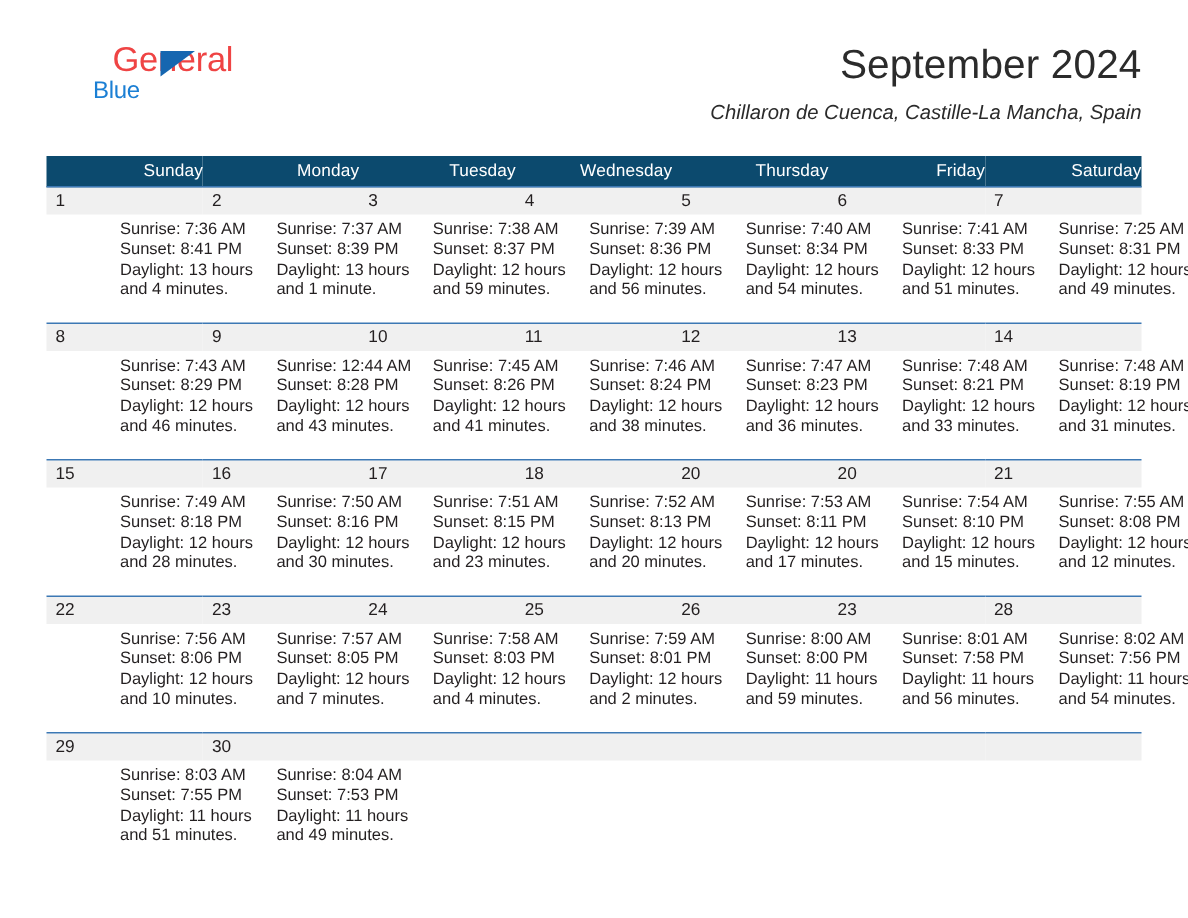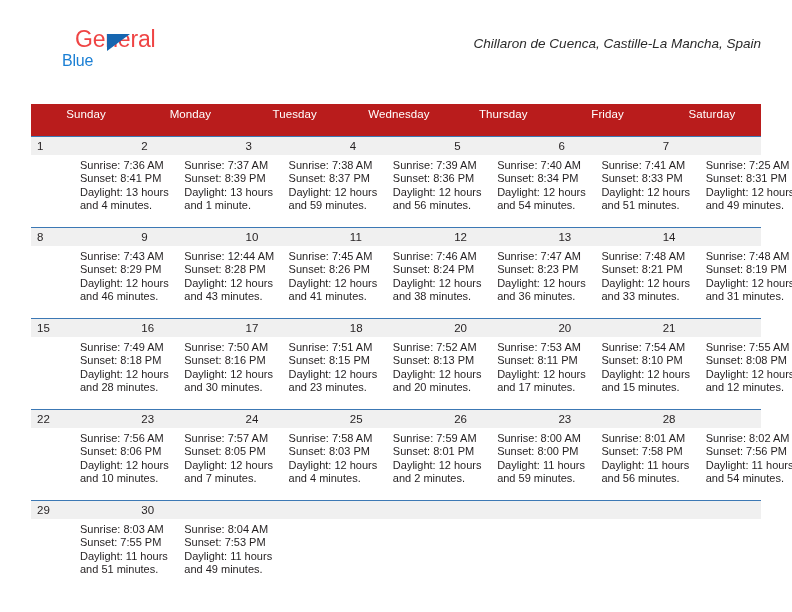--- a/index.html
+++ b/index.html
@@ -92,26 +92,26 @@
   
   .calendar {
     position: absolute;
     left: 31px;
     top: 104px;
     width: 730px;
     border-collapse: collapse;
     table-layout: fixed;
   }
   .calendar th {
-    background: #b91c1c;
+    background: #0c4a6e;
     color: #ffffff;
     font-size: 11.5px;
     font-weight: normal;
-    text-align: center;
-    padding: 4px 0 16px 6px;
+    text-align: right;
+    padding: 4px 0 4px 6px;
     height: 11px;
     letter-spacing: 0.1px;
   }
   .calendar td {
     vertical-align: top;
     padding: 0;
     width: 104.28px;
   }
   .weekrow > td {
     border-top: 1px solid #3c78b4;
@@ -150,20 +150,21 @@
 
   <div class="header">
 
     <div class="logo">
       <span class="logo-general">General</span>
       <span class="logo-tri"></span>
       <span class="logo-blue">Blue</span>
     </div>
 
     <div class="title-wrap">
+      <h1 class="cal-title">September 2024</h1>
       <p class="cal-subtitle">Chillaron de Cuenca, Castille-La Mancha, Spain</p>
     </div>
 
   </div>
 
   <table class="calendar">
     <thead>
       <tr class="headrow">
         <th>Sunday</th>
         <th>Monday</th>

